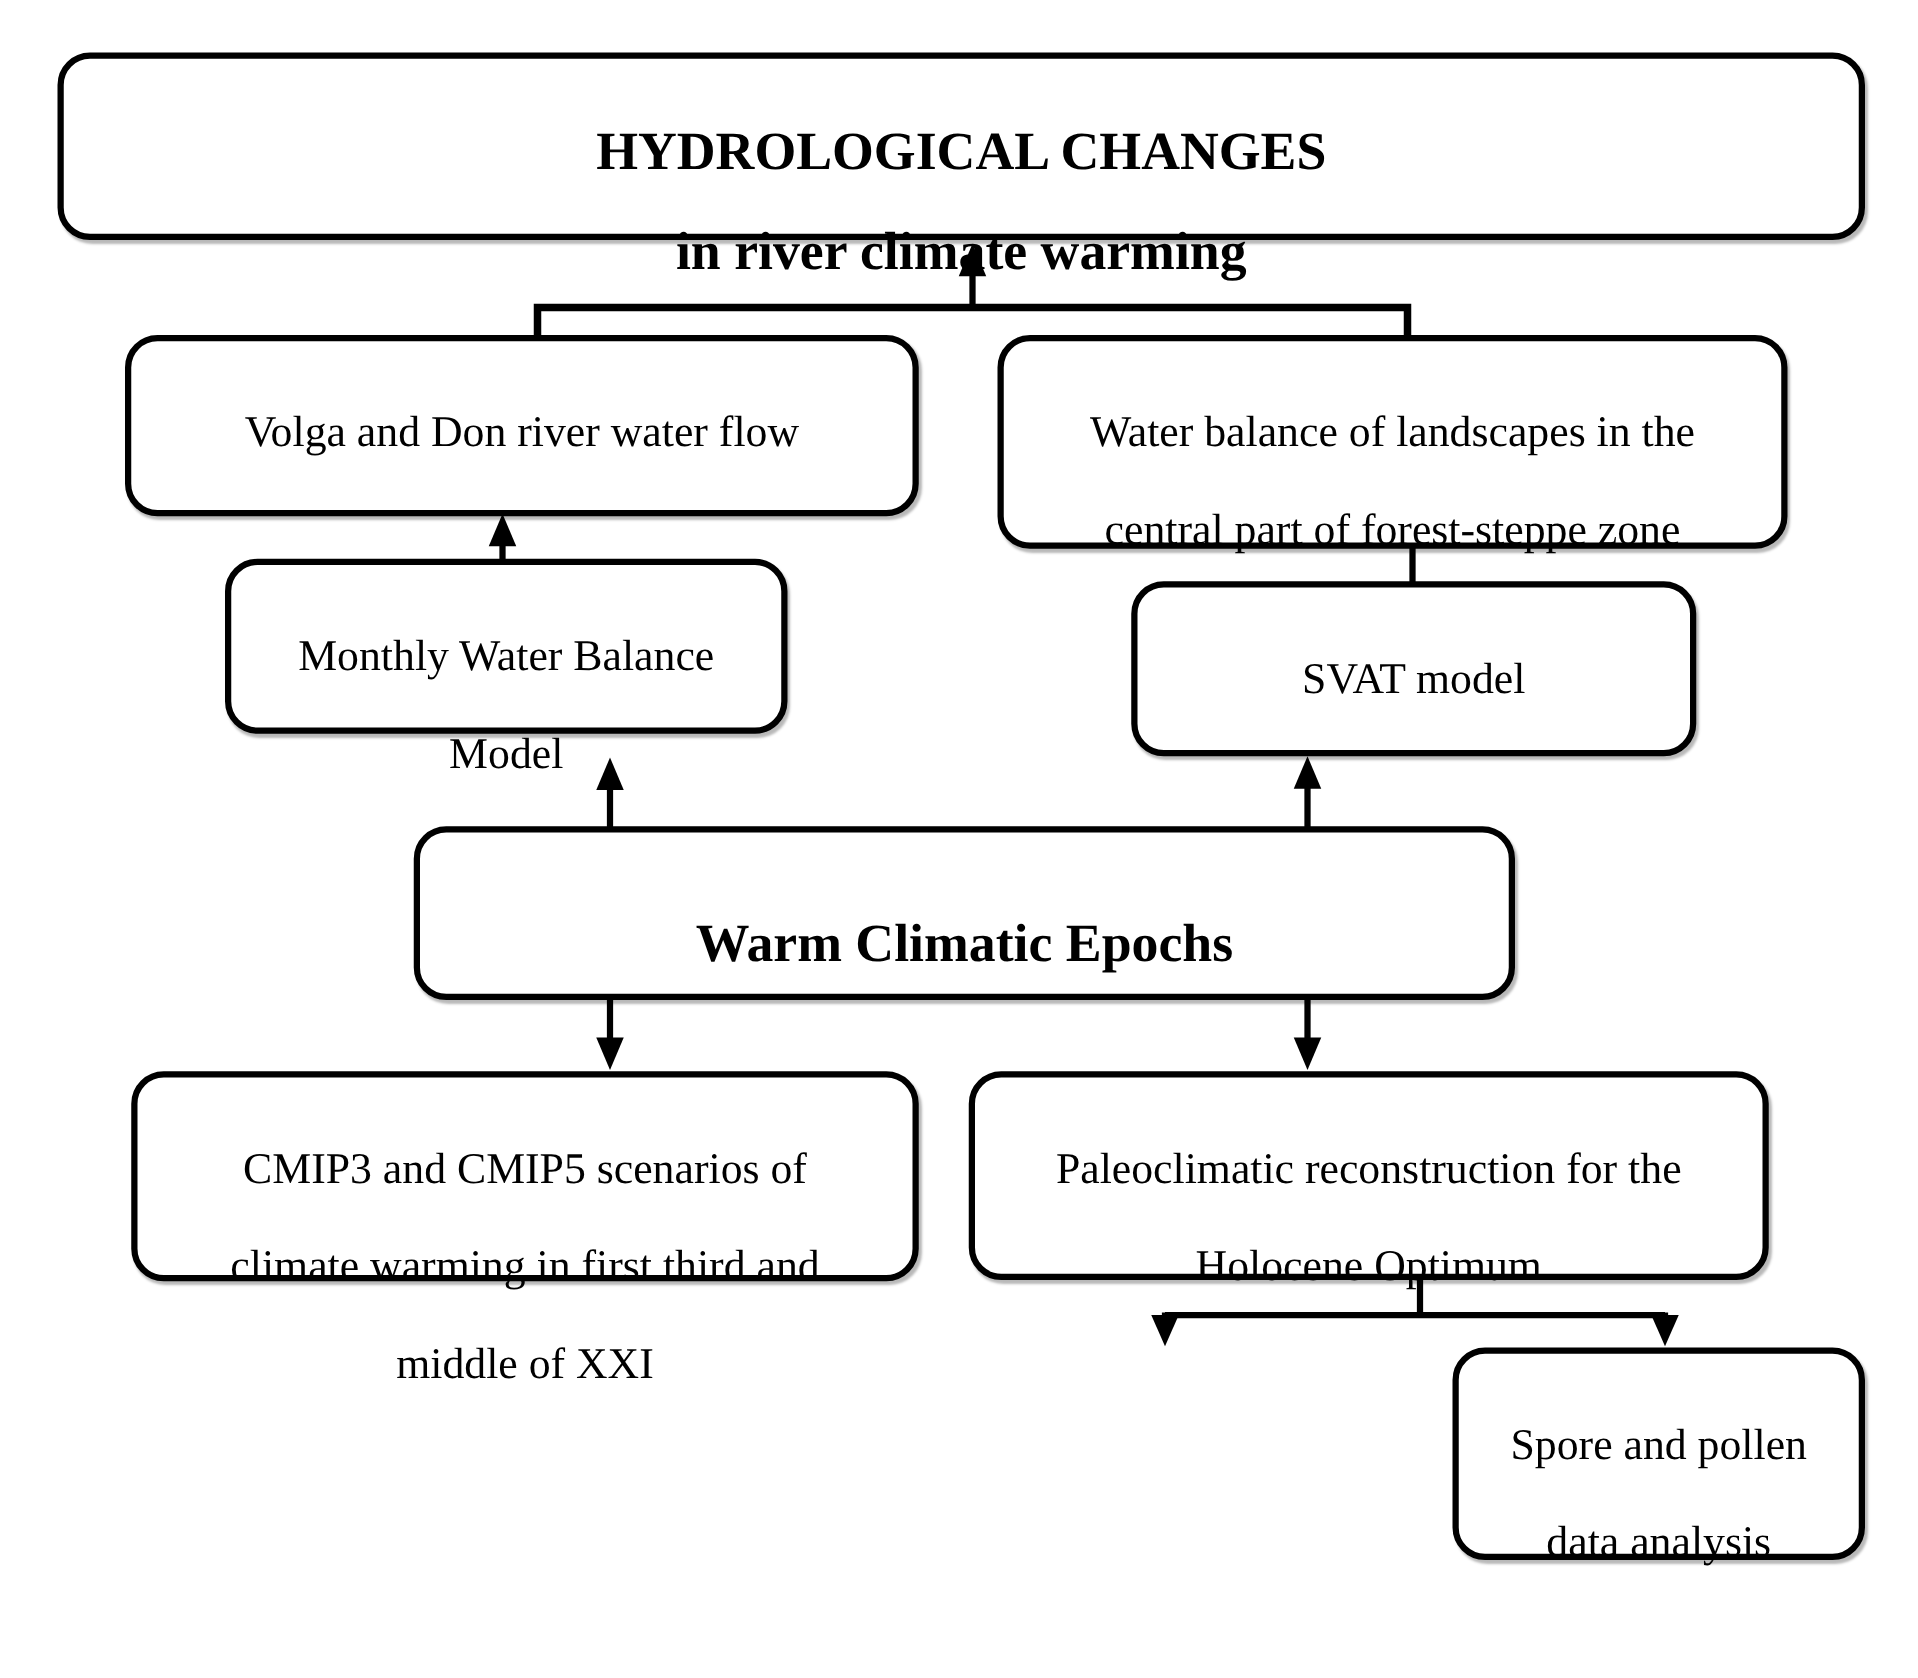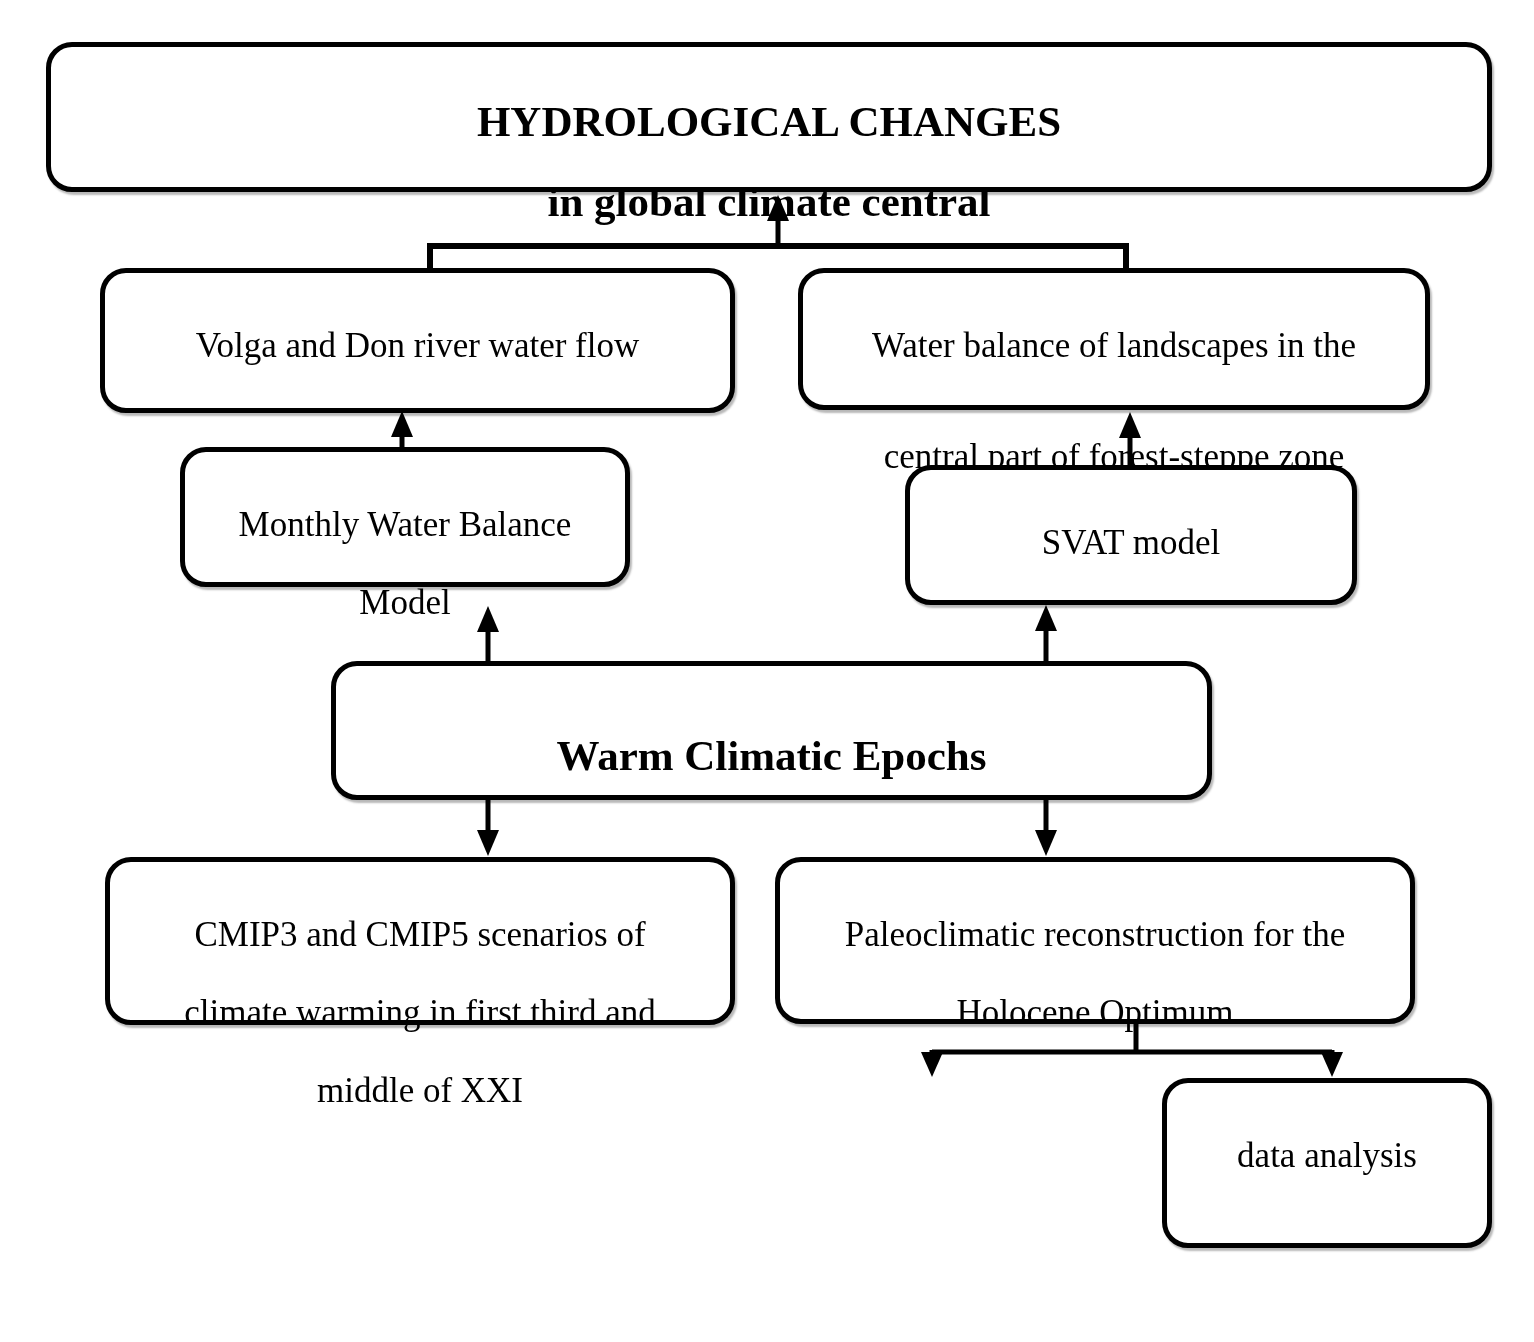--- a/index.html
+++ b/index.html
@@ -64,28 +64,28 @@
 
     <path d="M1136 1022 V1052 M932 1052 H1332" stroke-width="5"></path>
     <path d="M932 1050 V1058" stroke-width="5"></path>
     <polygon points="932,1077 921,1052 943,1052"></polygon>
     <path d="M1332 1050 V1058" stroke-width="5"></path>
     <polygon points="1332,1077 1321,1052 1343,1052"></polygon>
   </svg>
 
   <div class="node bold" style="left:46px;top:42px;width:1446px;height:150px;">
     <span class="ln">HYDROLOGICAL CHANGES</span>
-    <span class="ln">in global climate central</span>
+    <span class="ln">in river climate warming</span>
   </div>
 
   <div class="node" style="left:100px;top:268px;width:635px;height:145px;">
     <span class="ln">Volga and Don river water flow</span>
   </div>
 
-  <div class="node" style="left:798px;top:268px;width:632px;height:142px;gap:33px;">
+  <div class="node" style="left:798px;top:268px;width:632px;height:171px;">
     <span class="ln">Water balance of landscapes in the</span>
     <span class="ln">central part of forest-steppe zone</span>
   </div>
 
   <div class="node" style="left:180px;top:447px;width:450px;height:140px;">
     <span class="ln">Monthly Water Balance</span>
     <span class="ln">Model</span>
   </div>
 
   <div class="node" style="left:905px;top:465px;width:452px;height:140px;">
@@ -102,16 +102,17 @@
     <span class="ln">middle of XXI</span>
   </div>
 
   <div class="node" style="left:775px;top:857px;width:640px;height:167px;">
     <span class="ln">Paleoclimatic reconstruction for the</span>
     <span class="ln">Holocene Optimum</span>
   </div>
 
 
   <div class="node" style="left:1162px;top:1078px;width:330px;height:170px;">
+    <span class="ln">Spore and pollen</span>
     <span class="ln">data analysis</span>
   </div>
 
 </div>
 
 </body></html>

